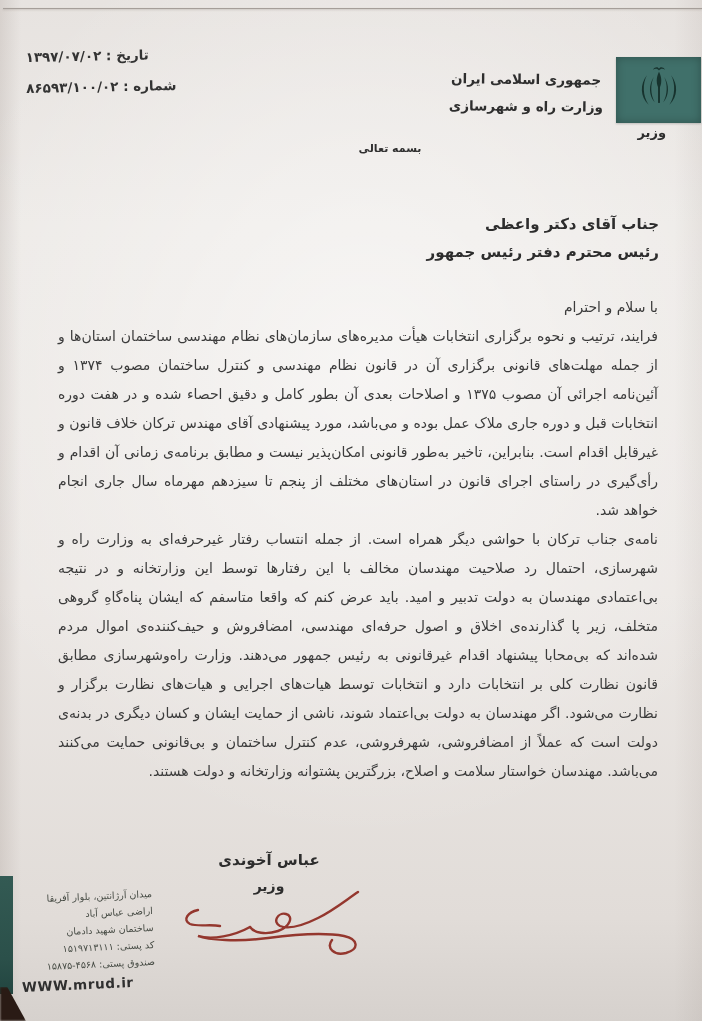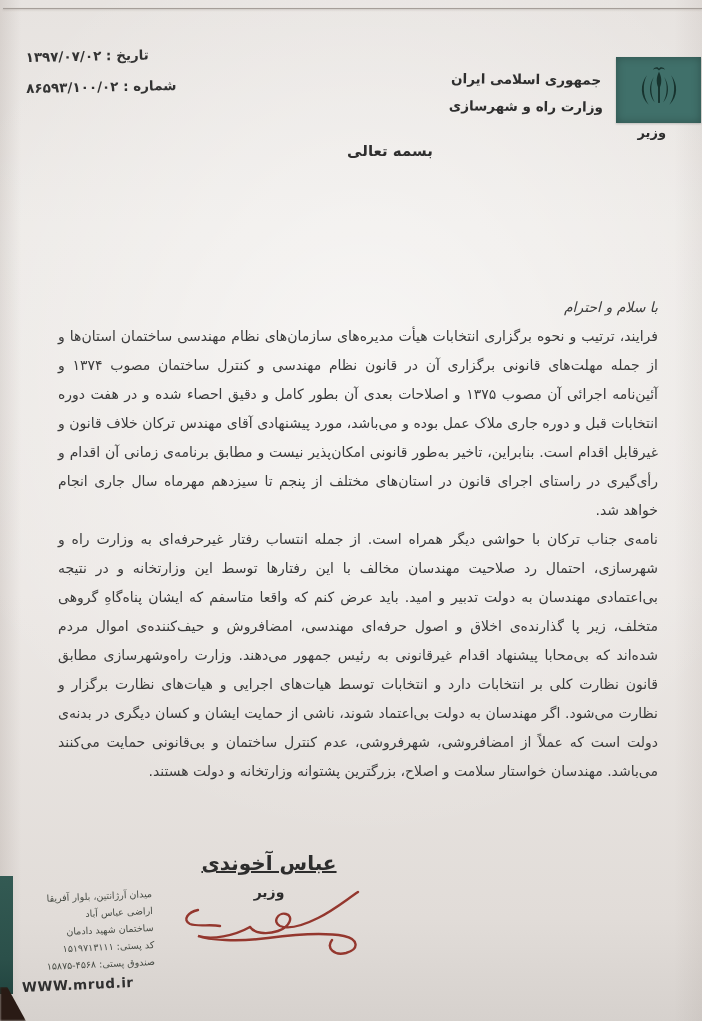--- a/index.html
+++ b/index.html
@@ -48,41 +48,41 @@
     position:absolute;top:66px;right:92px;width:168px;
     direction:rtl;text-align:center;font-weight:bold;font-size:13.5px;
     line-height:27px;color:#2e2e2e;transform:rotate(.6deg);
   }
   .minister-caption{
     position:absolute;top:125px;right:36px;font-weight:bold;font-size:13px;
     color:#2e2e2e;direction:rtl;
   }
   .basmala{
     position:absolute;top:142px;left:300px;width:180px;text-align:center;
-    font-weight:bold;font-size:15px;color:#2f2f2f;direction:rtl;
+    font-weight:bold;font-size:11px;color:#2f2f2f;direction:rtl;
   }
   
   .recipient{
     position:absolute;top:210px;right:43px;direction:rtl;text-align:right;
     font-weight:bold;font-size:15px;line-height:28px;color:#2d2d2d;
   }
   
   .body-text{
     position:absolute;top:293px;right:44px;left:58px;
     direction:rtl;text-align:justify;font-size:14px;line-height:29px;color:#3b3b3b;
   }
   .body-text p{margin:0;}
   .body-text .intro{text-indent:26px;}
-  .salutation{margin:0;font-style:italic;}
+  .salutation{margin:0;}
   
   .sig-block{
     position:absolute;top:851px;left:193px;width:152px;text-align:center;
     direction:rtl;font-weight:bold;color:#2d2d2d;
   }
-  .sig-name{font-size:20px;text-decoration:underline;}
+  .sig-name{font-size:15px;}
   .sig-title{font-size:14px;margin-top:9px;}
   .sig-scribble{position:absolute;top:886px;left:168px;width:205px;height:82px;}
   
   .footer{
     position:absolute;left:20px;top:888px;width:134px;
     direction:rtl;text-align:right;font-size:9.5px;line-height:17px;
     color:#454a43;transform:rotate(-2.6deg);font-weight:500;
   }
   .footer .site{
     direction:ltr;text-align:left;font-weight:bold;font-size:13.5px;
@@ -121,20 +121,24 @@
     </svg>
   </div>
   <div class="letterhead-text">
     <div>جمهوری اسلامی ایران</div>
     <div>وزارت راه و شهرسازی</div>
   </div>
   <div class="minister-caption">وزیر</div>
 
   <div class="basmala">بسمه تعالی</div>
 
+  <div class="recipient">
+    <div>جناب آقای دکتر واعظی</div>
+    <div>رئیس محترم دفتر رئیس جمهور</div>
+  </div>
 
   <div class="body-text">
     <p class="salutation">با سلام و احترام</p>
     <p>فرایند، ترتیب و نحوه برگزاری انتخابات هیأت مدیره‌های سازمان‌های نظام مهندسی ساختمان استان‌ها و از جمله مهلت‌های قانونی برگزاری آن در قانون نظام مهندسی و کنترل ساختمان مصوب ۱۳۷۴ و آئین‌نامه اجرائی آن مصوب ۱۳۷۵ و اصلاحات بعدی آن بطور کامل و دقیق احصاء شده و در هفت دوره انتخابات قبل و دوره جاری ملاک عمل بوده و می‌باشد، مورد پیشنهادی آقای مهندس ترکان خلاف قانون و غیرقابل اقدام است. بنابراین، تاخیر به‌طور قانونی امکان‌پذیر نیست و مطابق برنامه‌ی زمانی آن اقدام و رأی‌گیری در راستای اجرای قانون در استان‌های مختلف از پنجم تا سیزدهم مهرماه سال جاری انجام خواهد شد.</p>
     <p>نامه‌ی جناب ترکان با حواشی دیگر همراه است. از جمله انتساب رفتار غیرحرفه‌ای به وزارت راه و شهرسازی، احتمال رد صلاحیت مهندسان مخالف با این رفتارها توسط این وزارتخانه و در نتیجه بی‌اعتمادی مهندسان به دولت تدبیر و امید. باید عرض کنم که واقعا متاسفم که ایشان پناه‌گاهِ گروهی متخلف، زیر پا گذارنده‌ی اخلاق و اصول حرفه‌ای مهندسی، امضافروش و حیف‌کننده‌ی اموال مردم شده‌اند که بی‌محابا پیشنهاد اقدام غیرقانونی به رئیس جمهور می‌دهند. وزارت راه‌وشهرسازی مطابق قانون نظارت کلی بر انتخابات دارد و انتخابات توسط هیات‌های اجرایی و هیات‌های نظارت برگزار و نظارت می‌شود. اگر مهندسان به دولت بی‌اعتماد شوند، ناشی از حمایت ایشان و کسان دیگری در بدنه‌ی دولت است که عملاً از امضافروشی، شهرفروشی، عدم کنترل ساختمان و بی‌قانونی حمایت می‌کنند می‌باشد. مهندسان خواستار سلامت و اصلاح، بزرگترین پشتوانه وزارتخانه و دولت هستند.</p>
   </div>
 
   <div class="sig-block">
     <div class="sig-name">عباس آخوندی</div>
     <div class="sig-title">وزیر</div>

